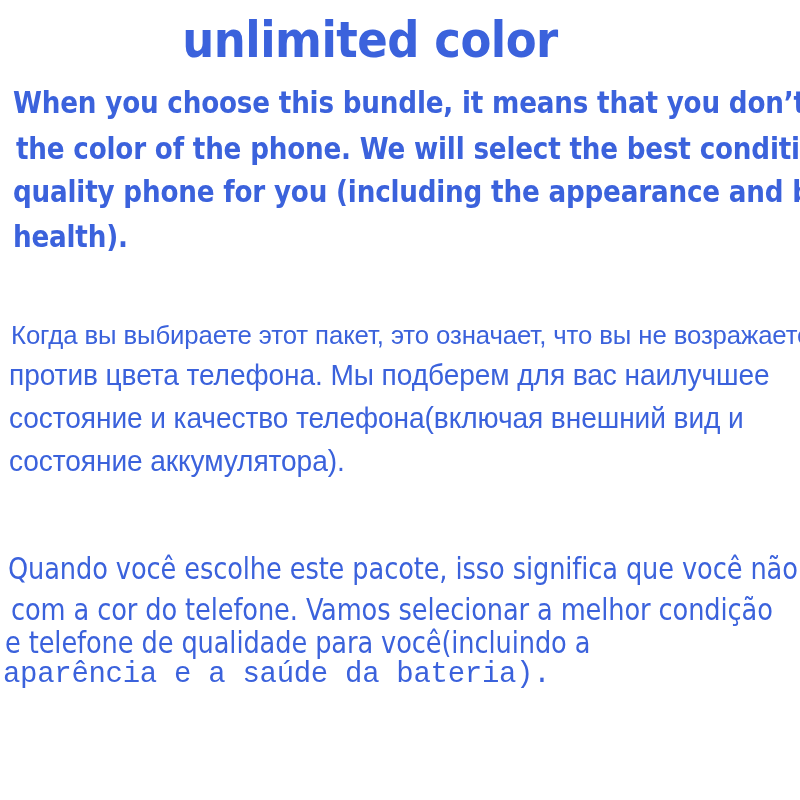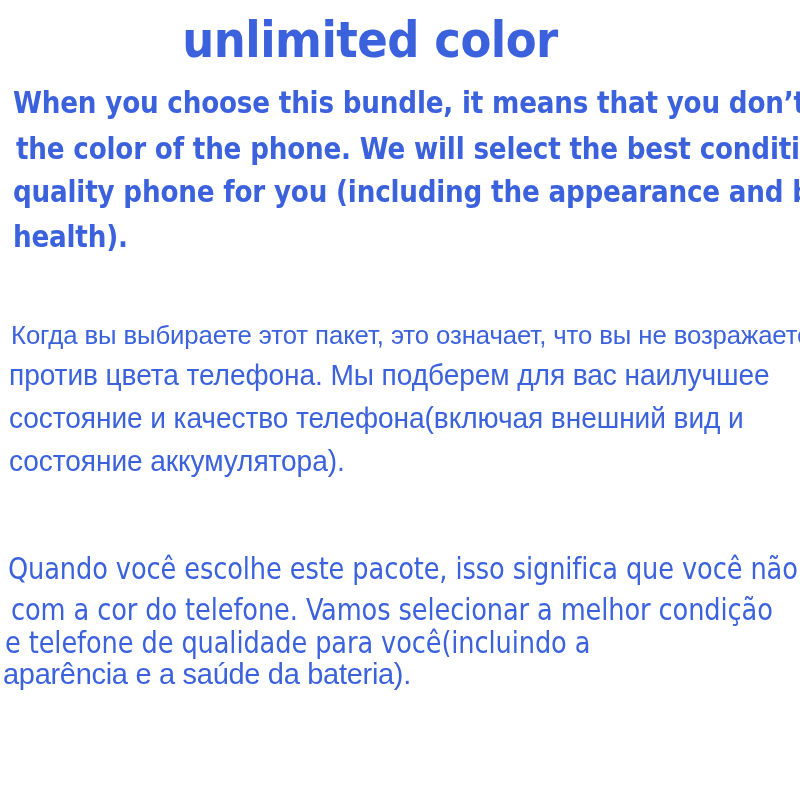--- a/index.html
+++ b/index.html
@@ -75,21 +75,21 @@
     font-stretch: condensed;
     font-weight: 400;
     font-size: 30px;
     line-height: 35px;
     letter-spacing: -0.1px;
     transform: scaleX(0.95);
     transform-origin: left center;
   }
   
   .pt.wide {
-    font-family: Liberation Sans, sans-serif;
+    font-family: Liberation Mono, monospace;
     font-stretch: normal;
     font-size: 29px;
     letter-spacing: -0.3px;
     transform: scaleX(1);
   }
 </style>
 </head>
 <body>
 
 <div id="page" style="--bg: #ffffff;">

